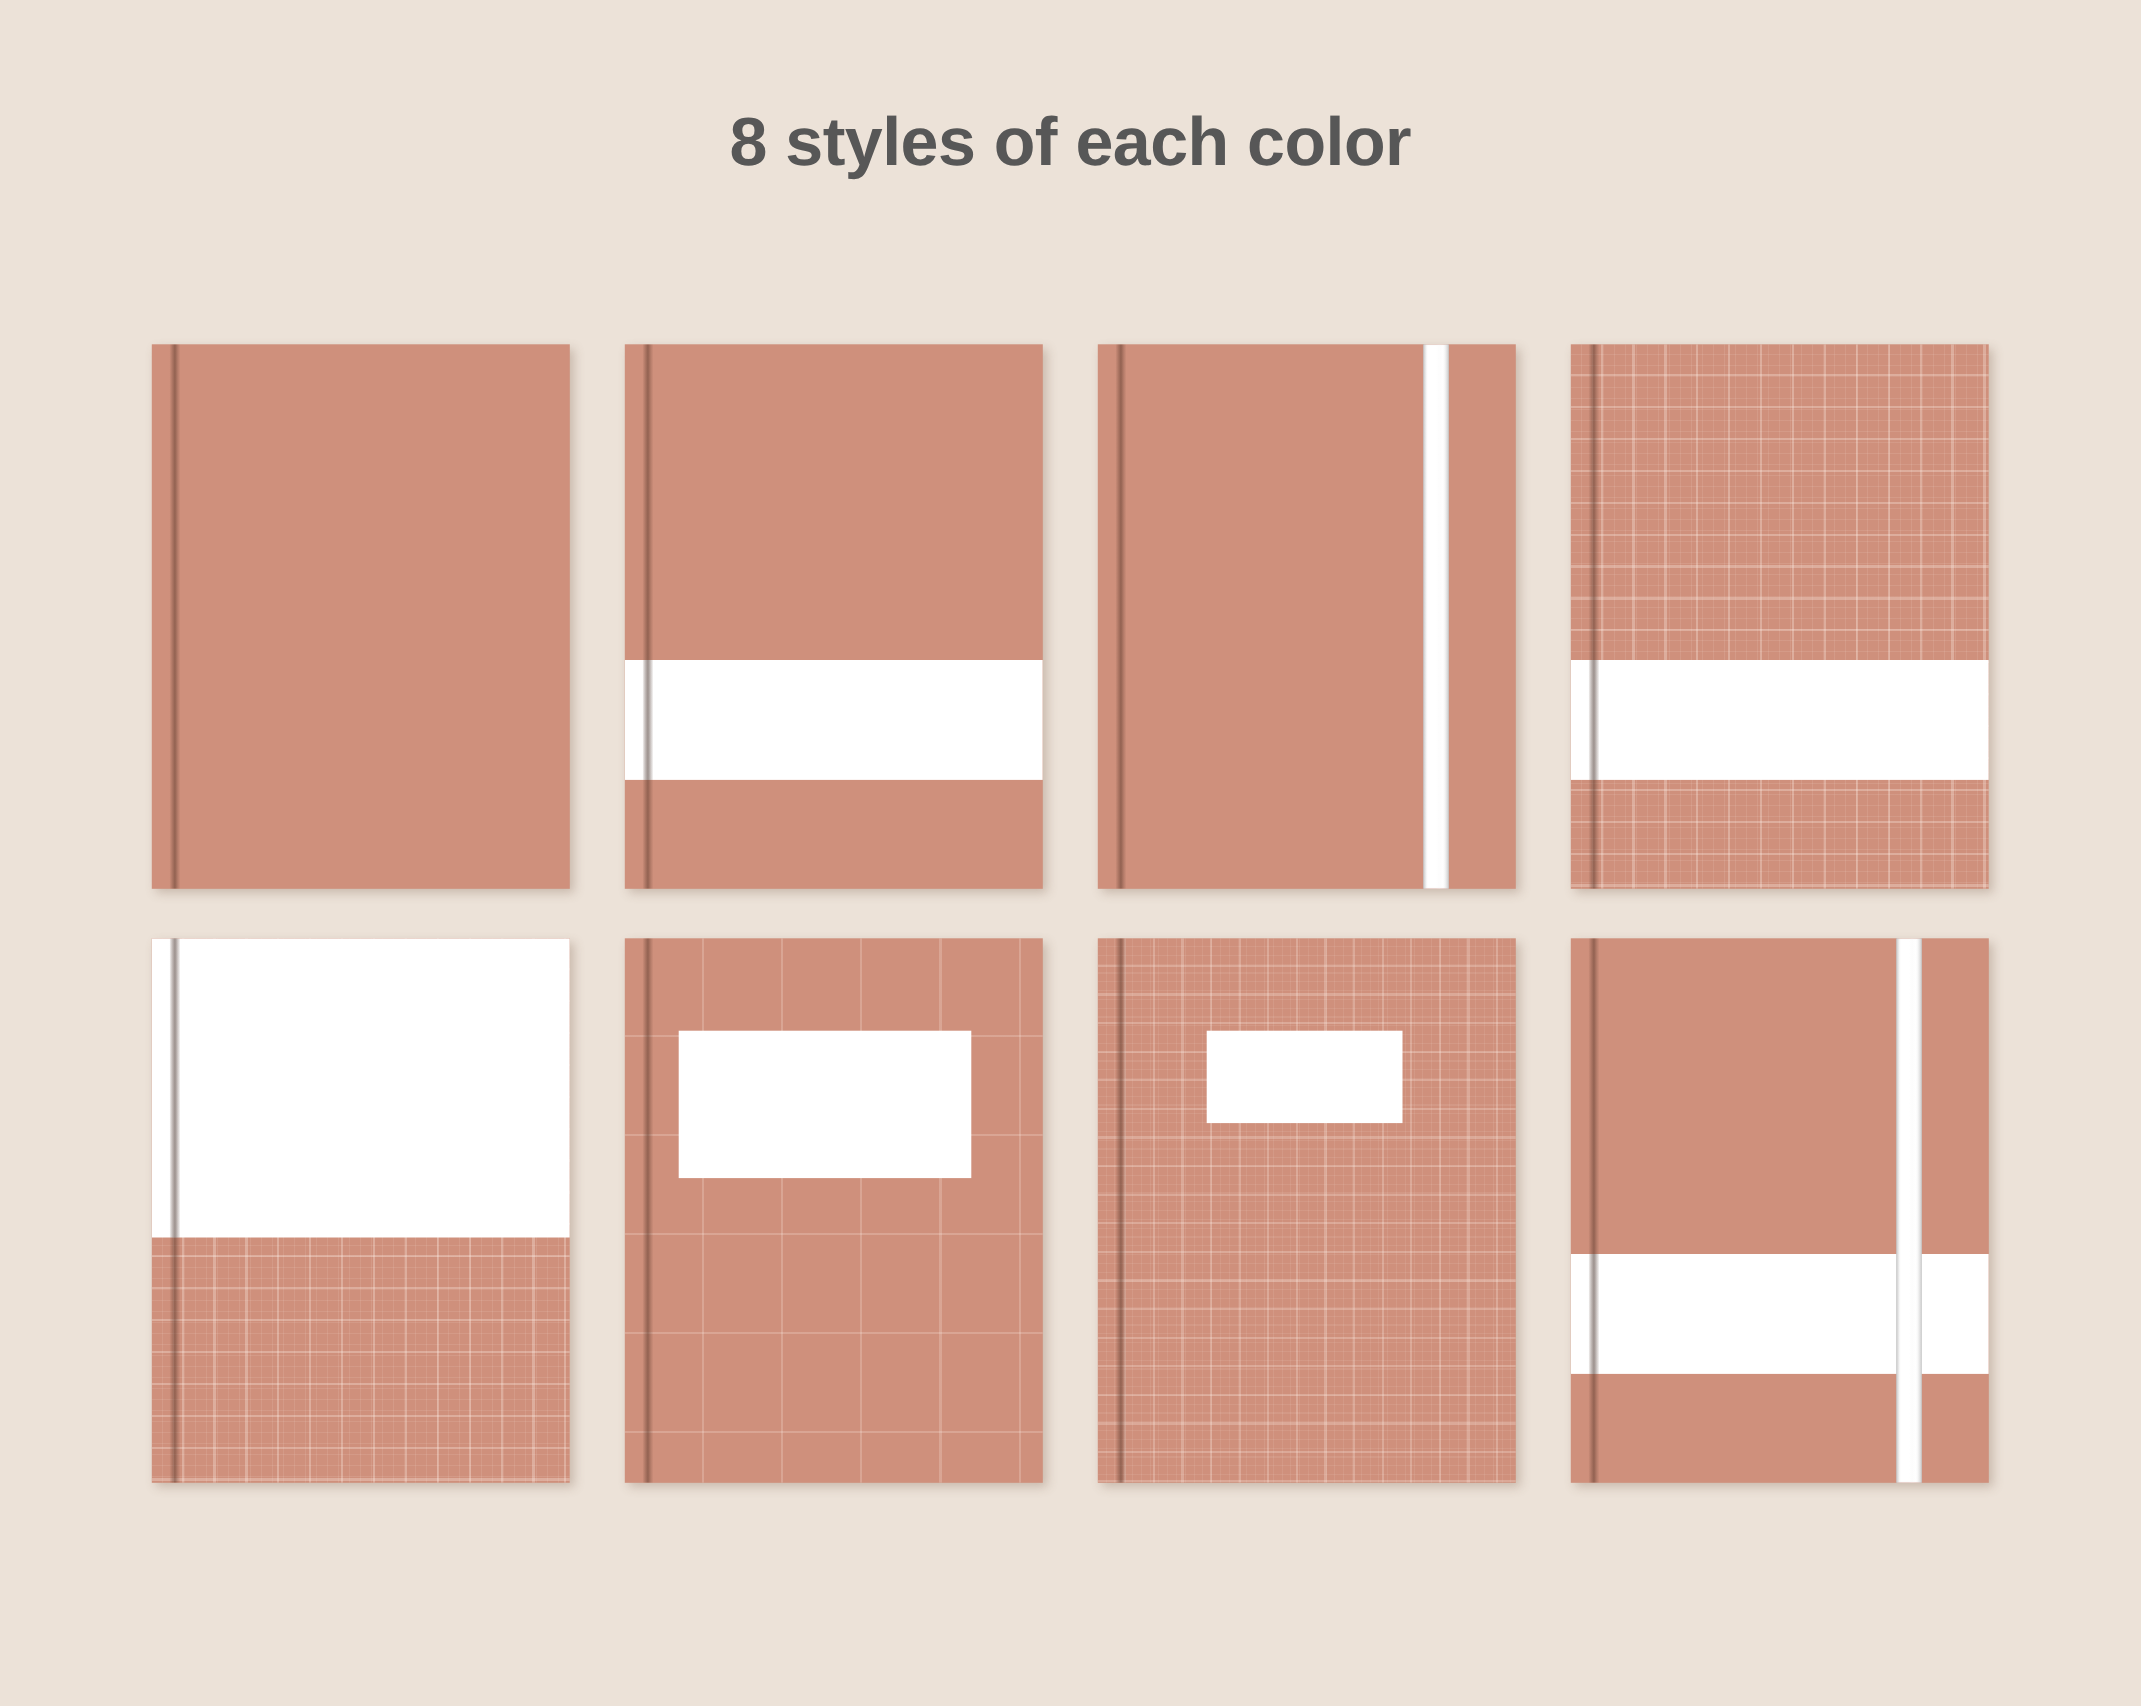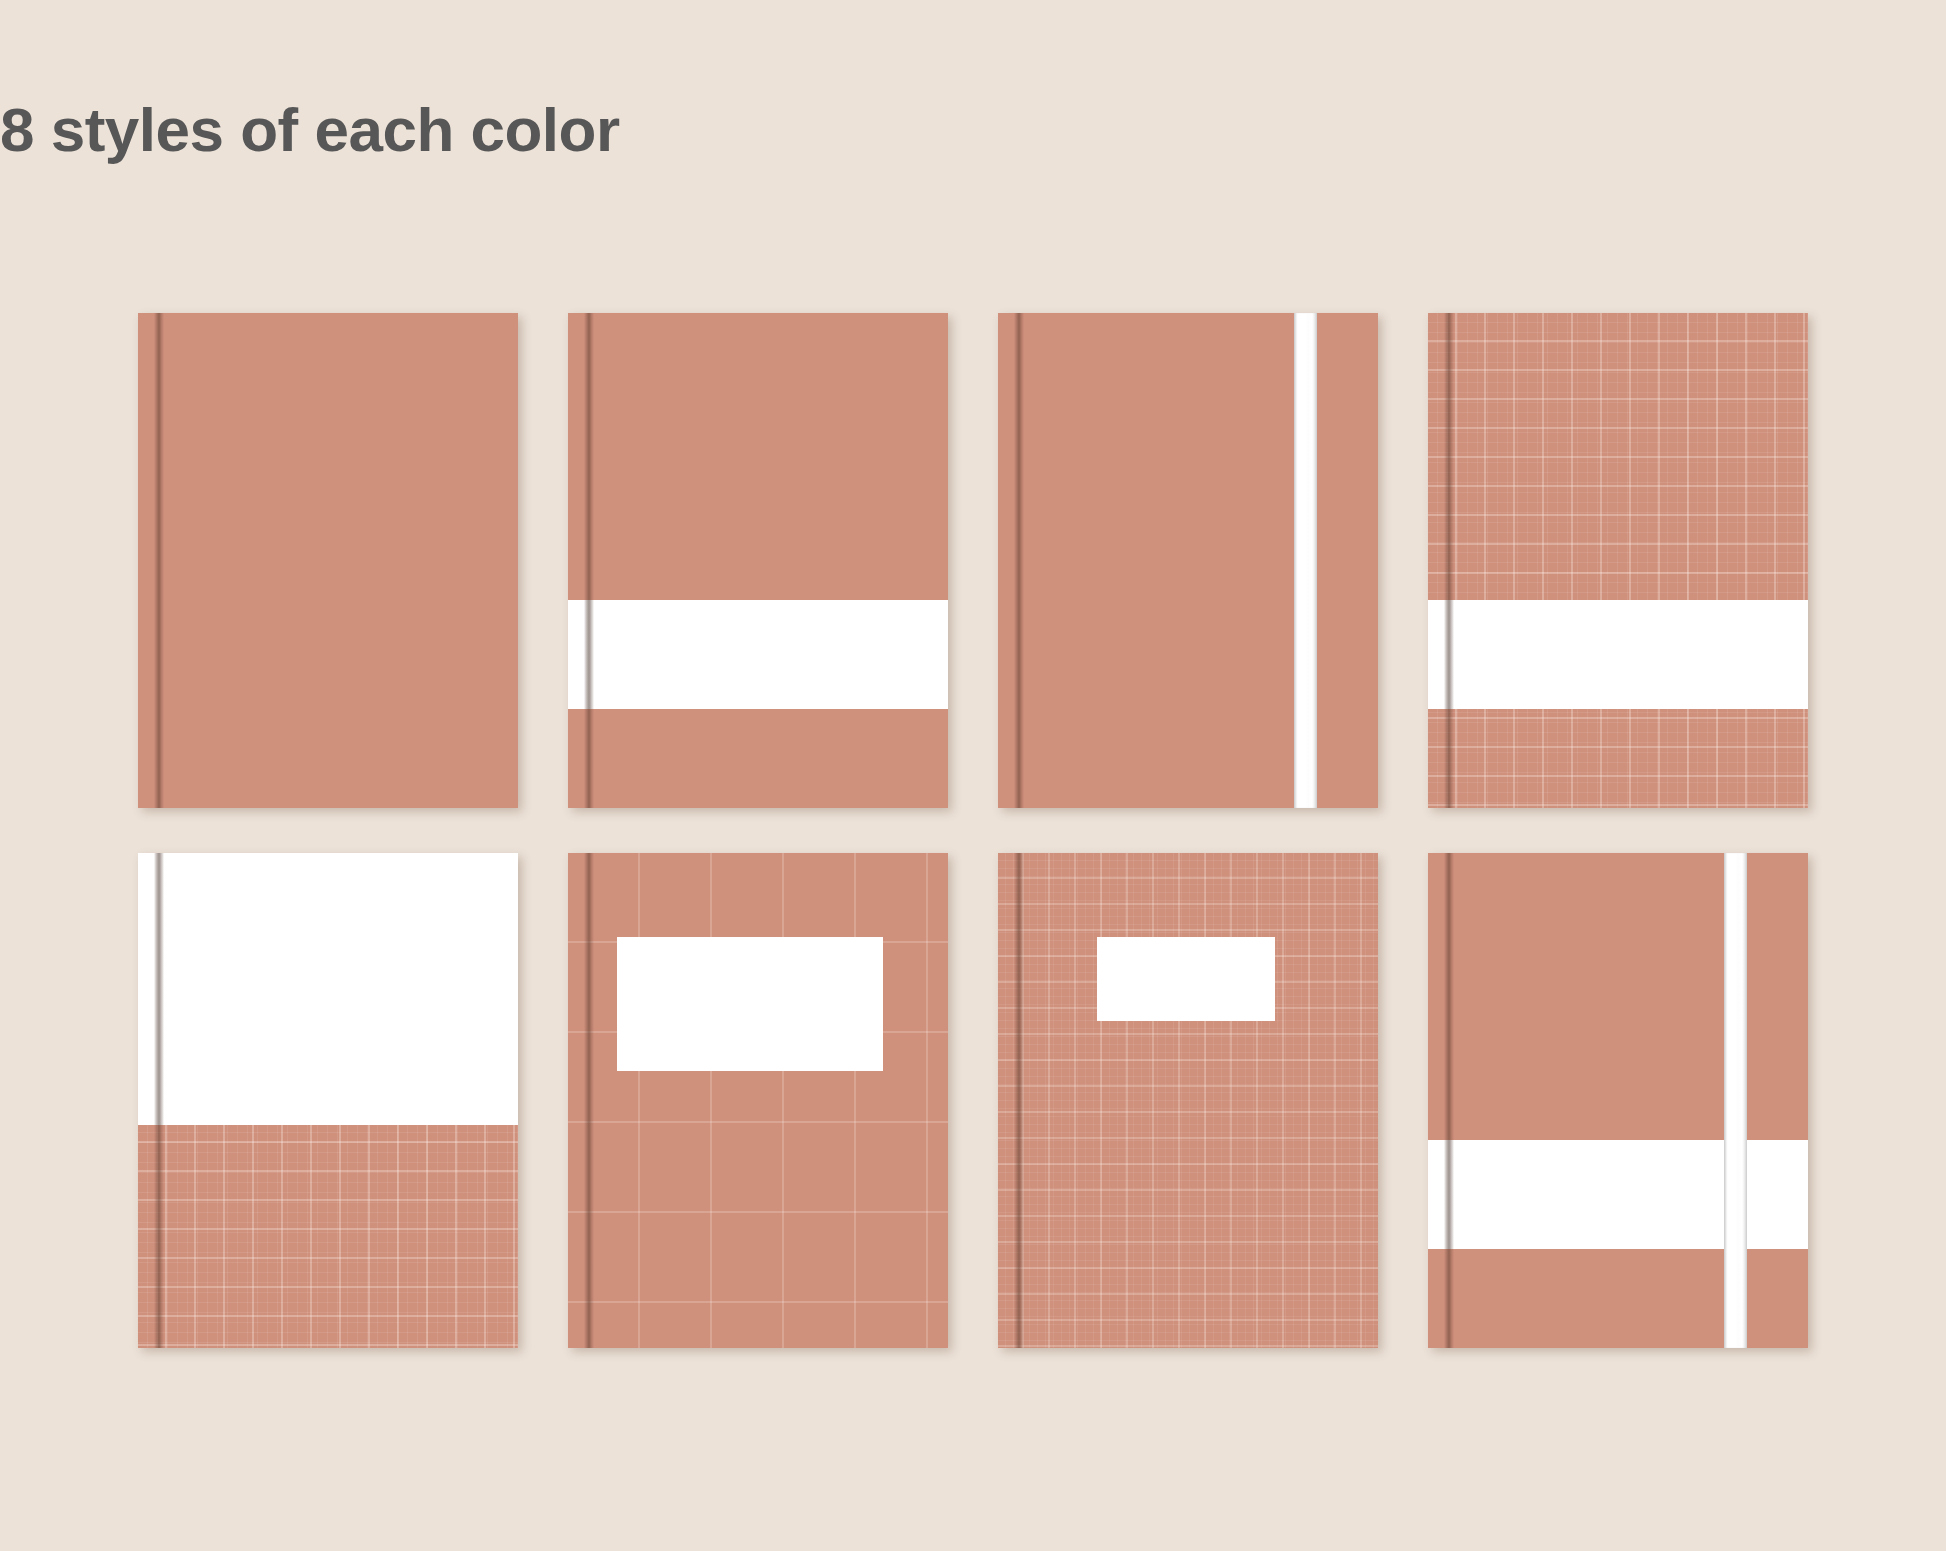--- a/index.html
+++ b/index.html
@@ -9,20 +9,21 @@
     background:#ece2d8;
     font-family:"Liberation Sans","DejaVu Sans",sans-serif;
     overflow:hidden;
     position:relative;
   }
 
   
   .page-title{
     position:absolute;
     top:96px;left:0;width:1946px;
+    text-align:center;
     font-size:62px;
     font-weight:bold;
     color:#575757;
     letter-spacing:-0.5px;
     line-height:1.1;
     margin:0;
   }
 
   
   .covers-grid{

